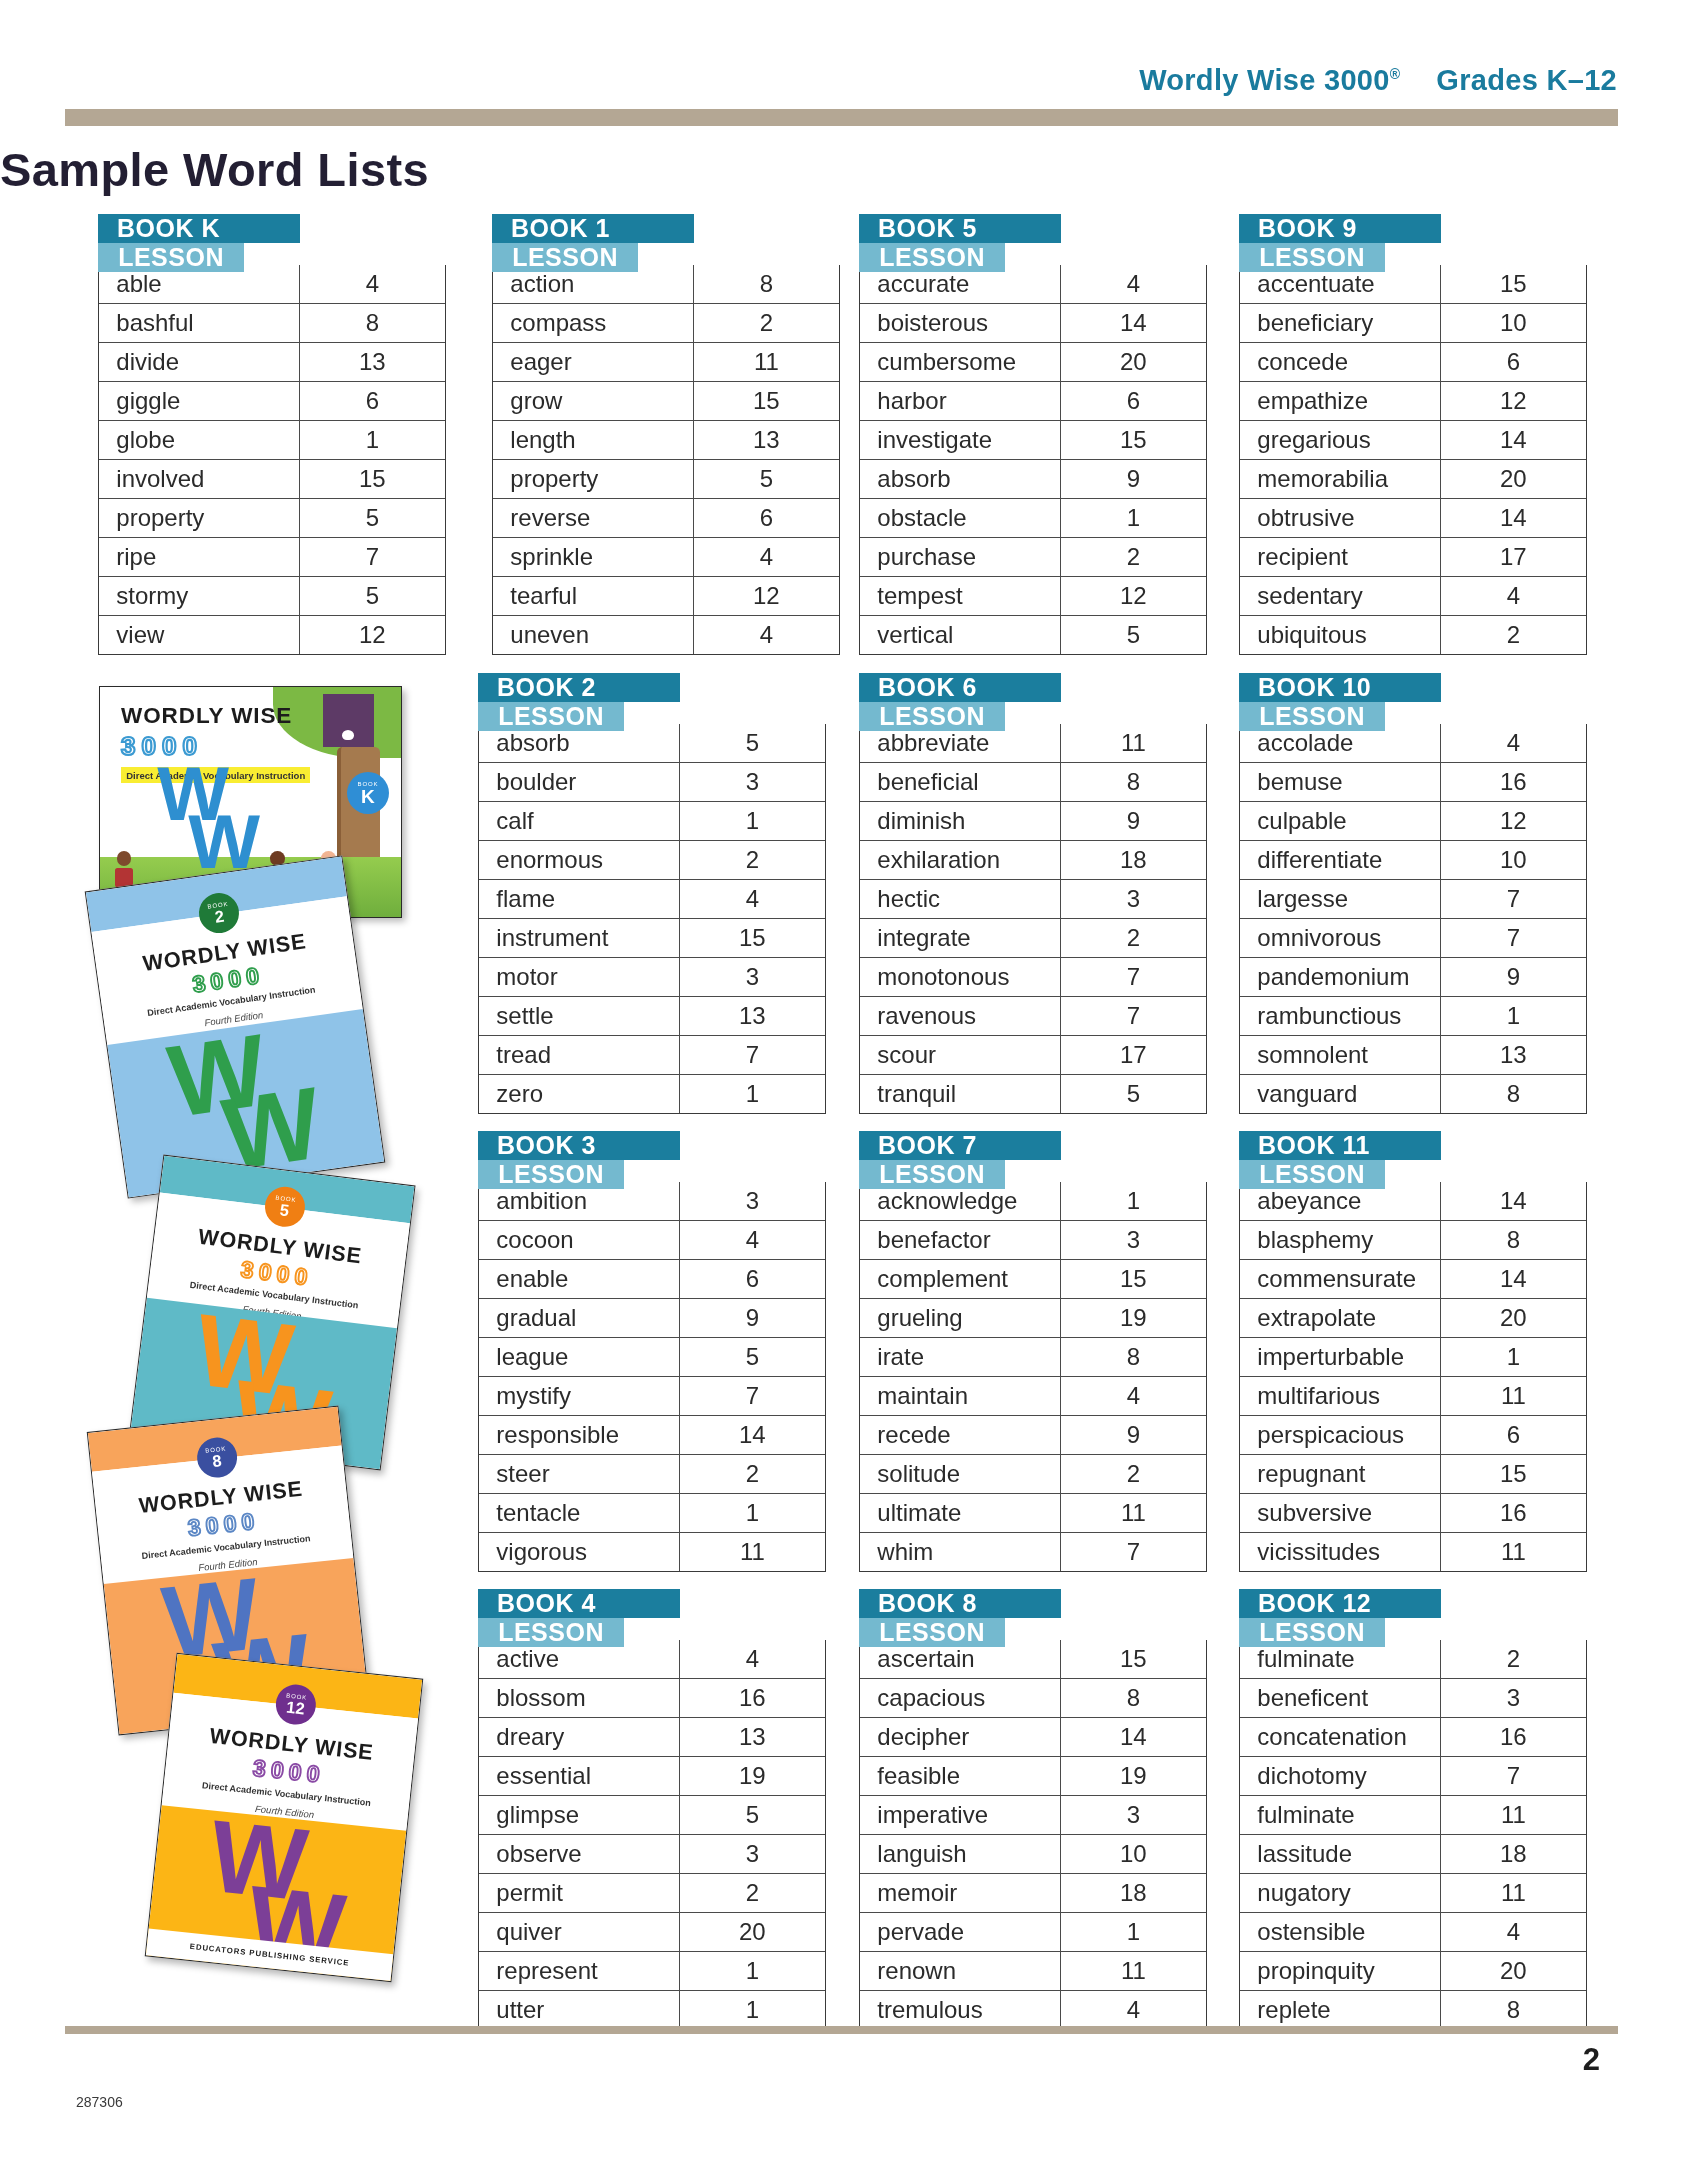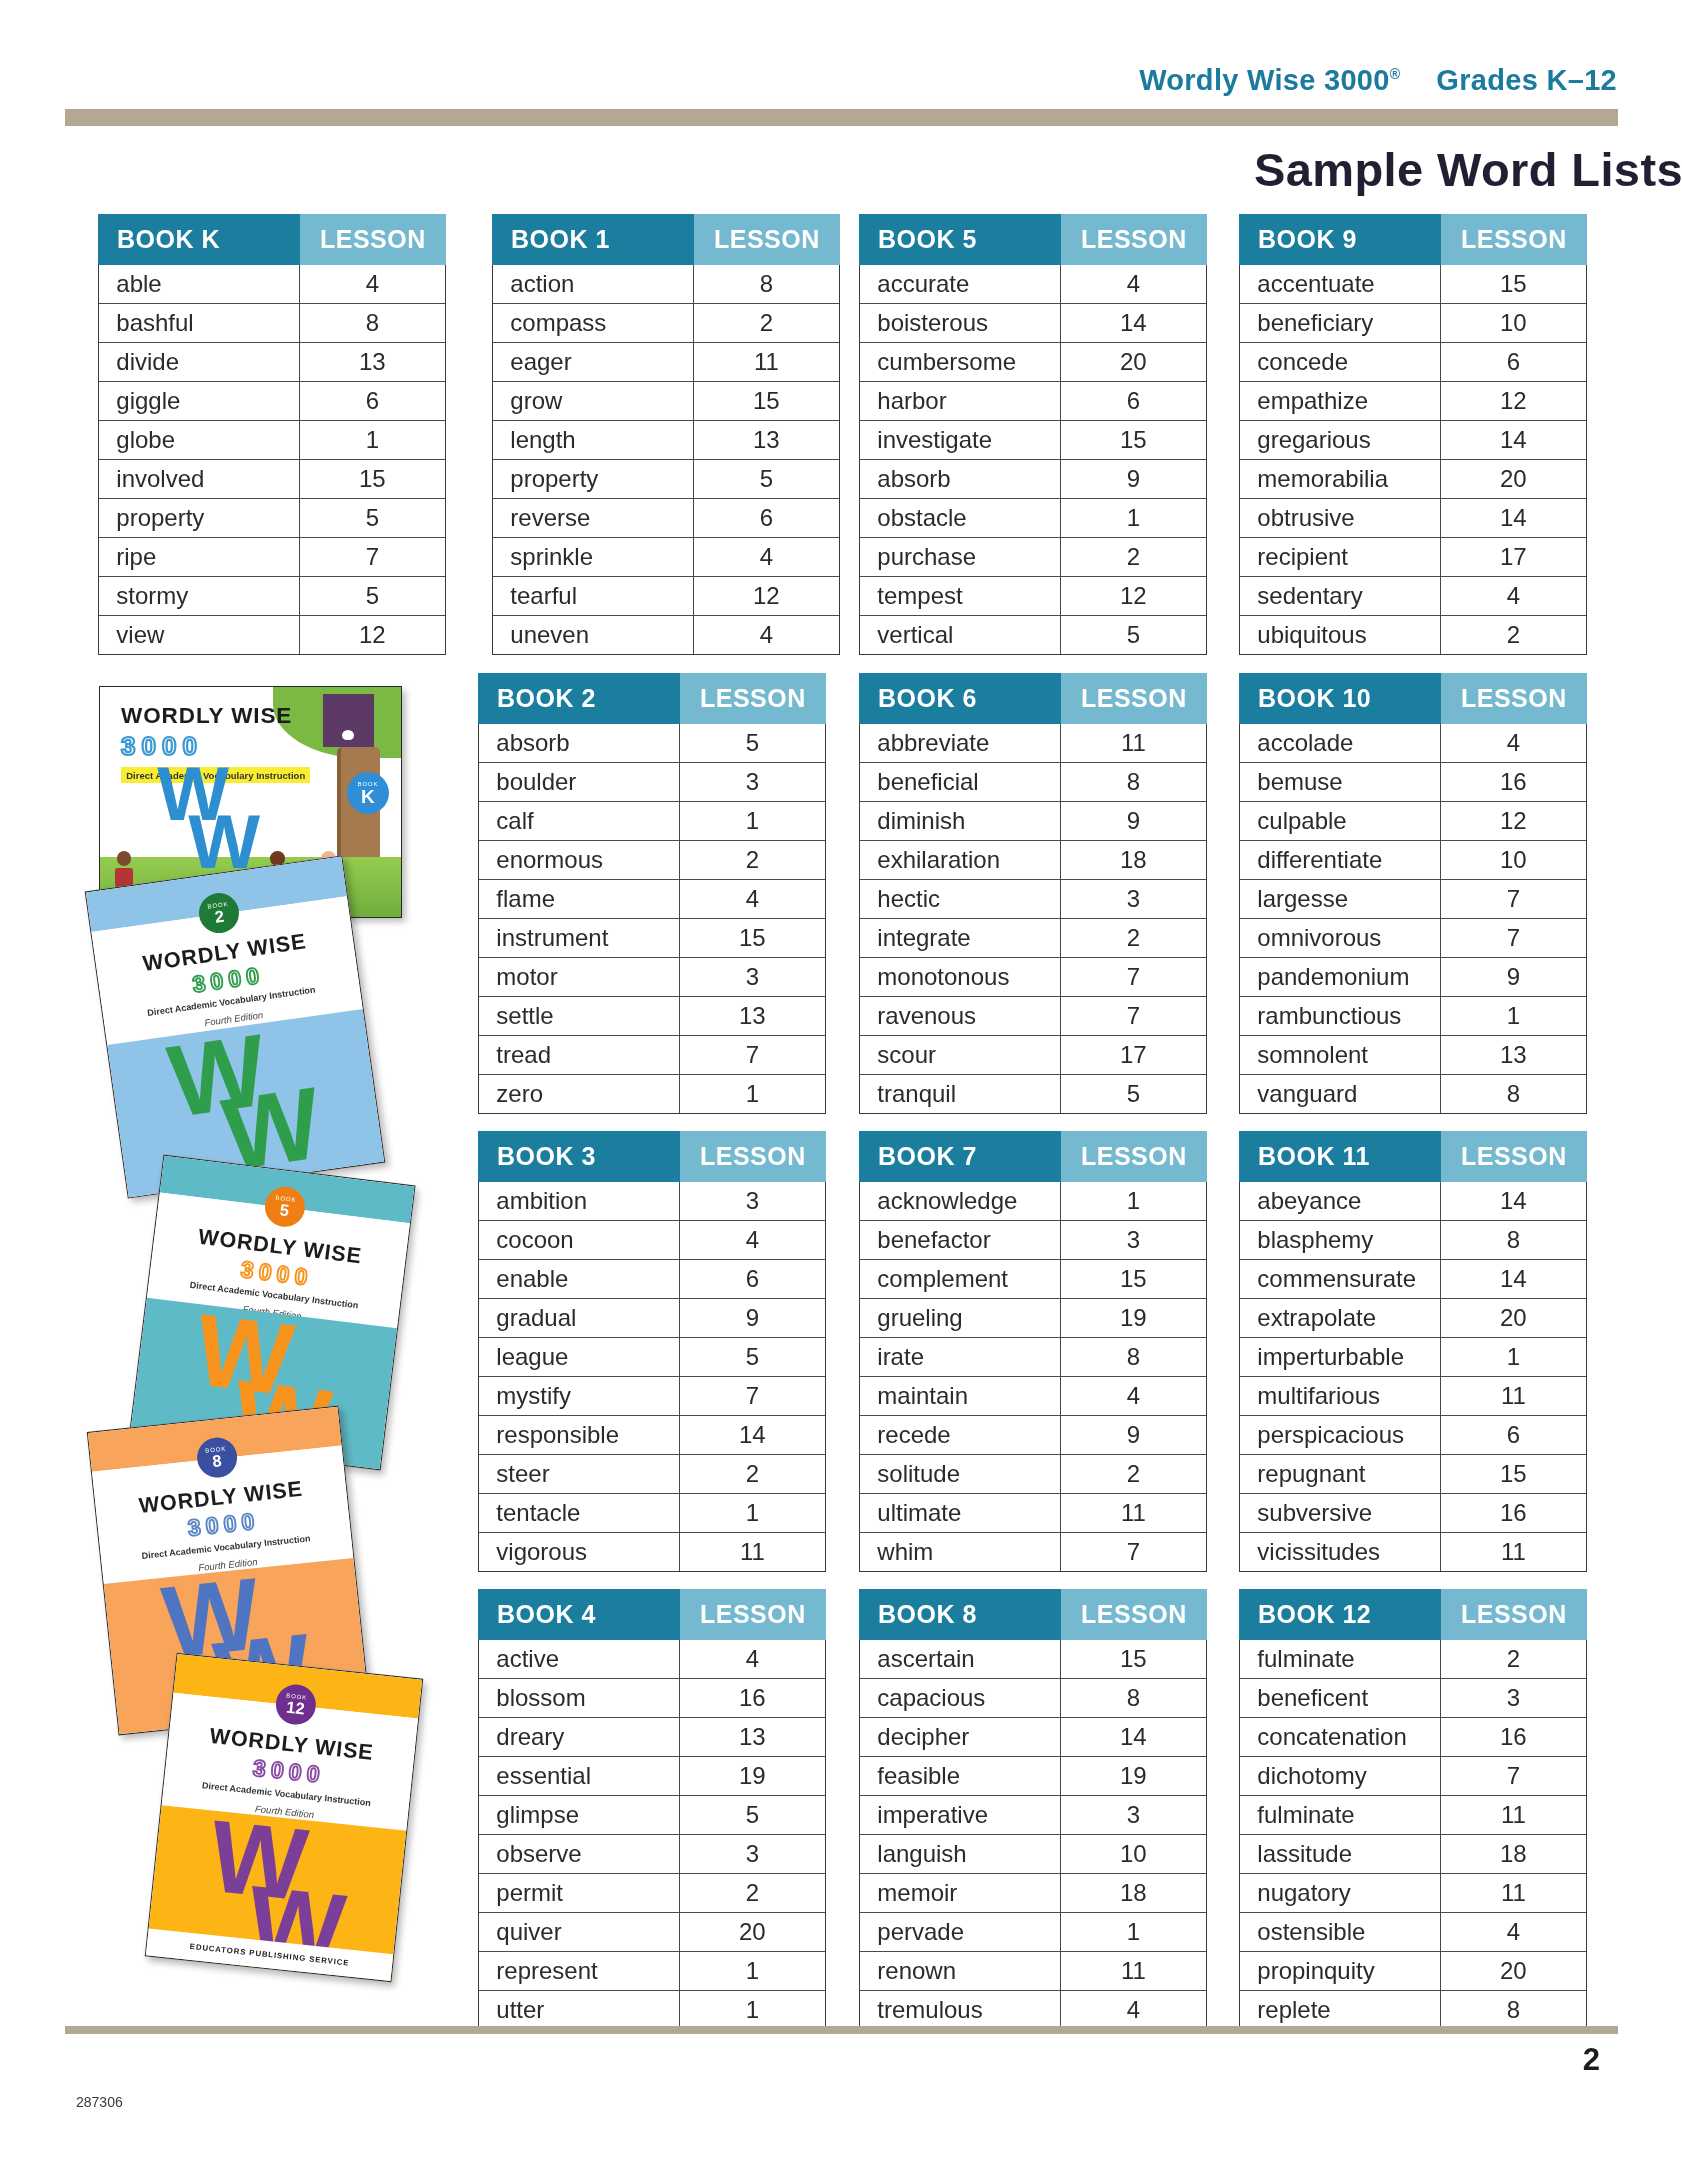--- a/index.html
+++ b/index.html
@@ -4,26 +4,26 @@
 <style>
   html,body{margin:0;padding:0;background:#ffffff;}
   .page{position:relative;width:1683px;height:2177px;background:#ffffff;overflow:hidden;
         font-family:"Liberation Sans", sans-serif;}
 
   
   .brand-header{position:absolute;top:64px;right:66px;display:flex;gap:36px;
                 color:#1a7b9e;font-weight:bold;font-size:29px;letter-spacing:0.3px;}
   .brand-header sup{font-size:14px;vertical-align:super;}
   .top-rule{position:absolute;left:65px;top:109px;width:1553px;height:17.3px;background:#b4a794;}
-  .page-title{position:absolute;left:0;right:0;top:142px;text-align:right;
+  .page-title{position:absolute;left:0;right:0;top:142px;text-align:left;
               font-size:47px;font-weight:bold;color:#231f33;letter-spacing:0.4px;}
 
   
   .wtable{position:absolute;width:348px;}
-  .wt-head{display:flex;height:51px;}
+  .wt-head{display:flex;height:51px;flex-direction:column;}
   .wt-book{width:58%;background:#1b7e9e;color:#fff;font-weight:bold;font-size:25px;
            display:flex;align-items:center;padding-left:19px;box-sizing:border-box;letter-spacing:0.5px;}
   .wt-lesson{width:42%;background:#74b9cf;color:#fff;font-weight:bold;font-size:25px;
              display:flex;align-items:center;justify-content:center;letter-spacing:0.5px;}
   .wt-body{border:1.7px solid #3a3a3a;border-top:none;background:#fff;}
   .wt-row{display:flex;height:38px;border-top:0.9px solid #4a4a4a;background:#fff;}
   .wt-row:first-child{border-top:none;}
   .wt-word{width:58%;box-sizing:border-box;padding-left:17.3px;font-size:24px;color:#2b2b2b;
            display:flex;align-items:center;border-right:0.9px solid #4a4a4a;}
   .wt-num{flex:1;display:flex;align-items:center;justify-content:center;font-size:24px;color:#2b2b2b;}

